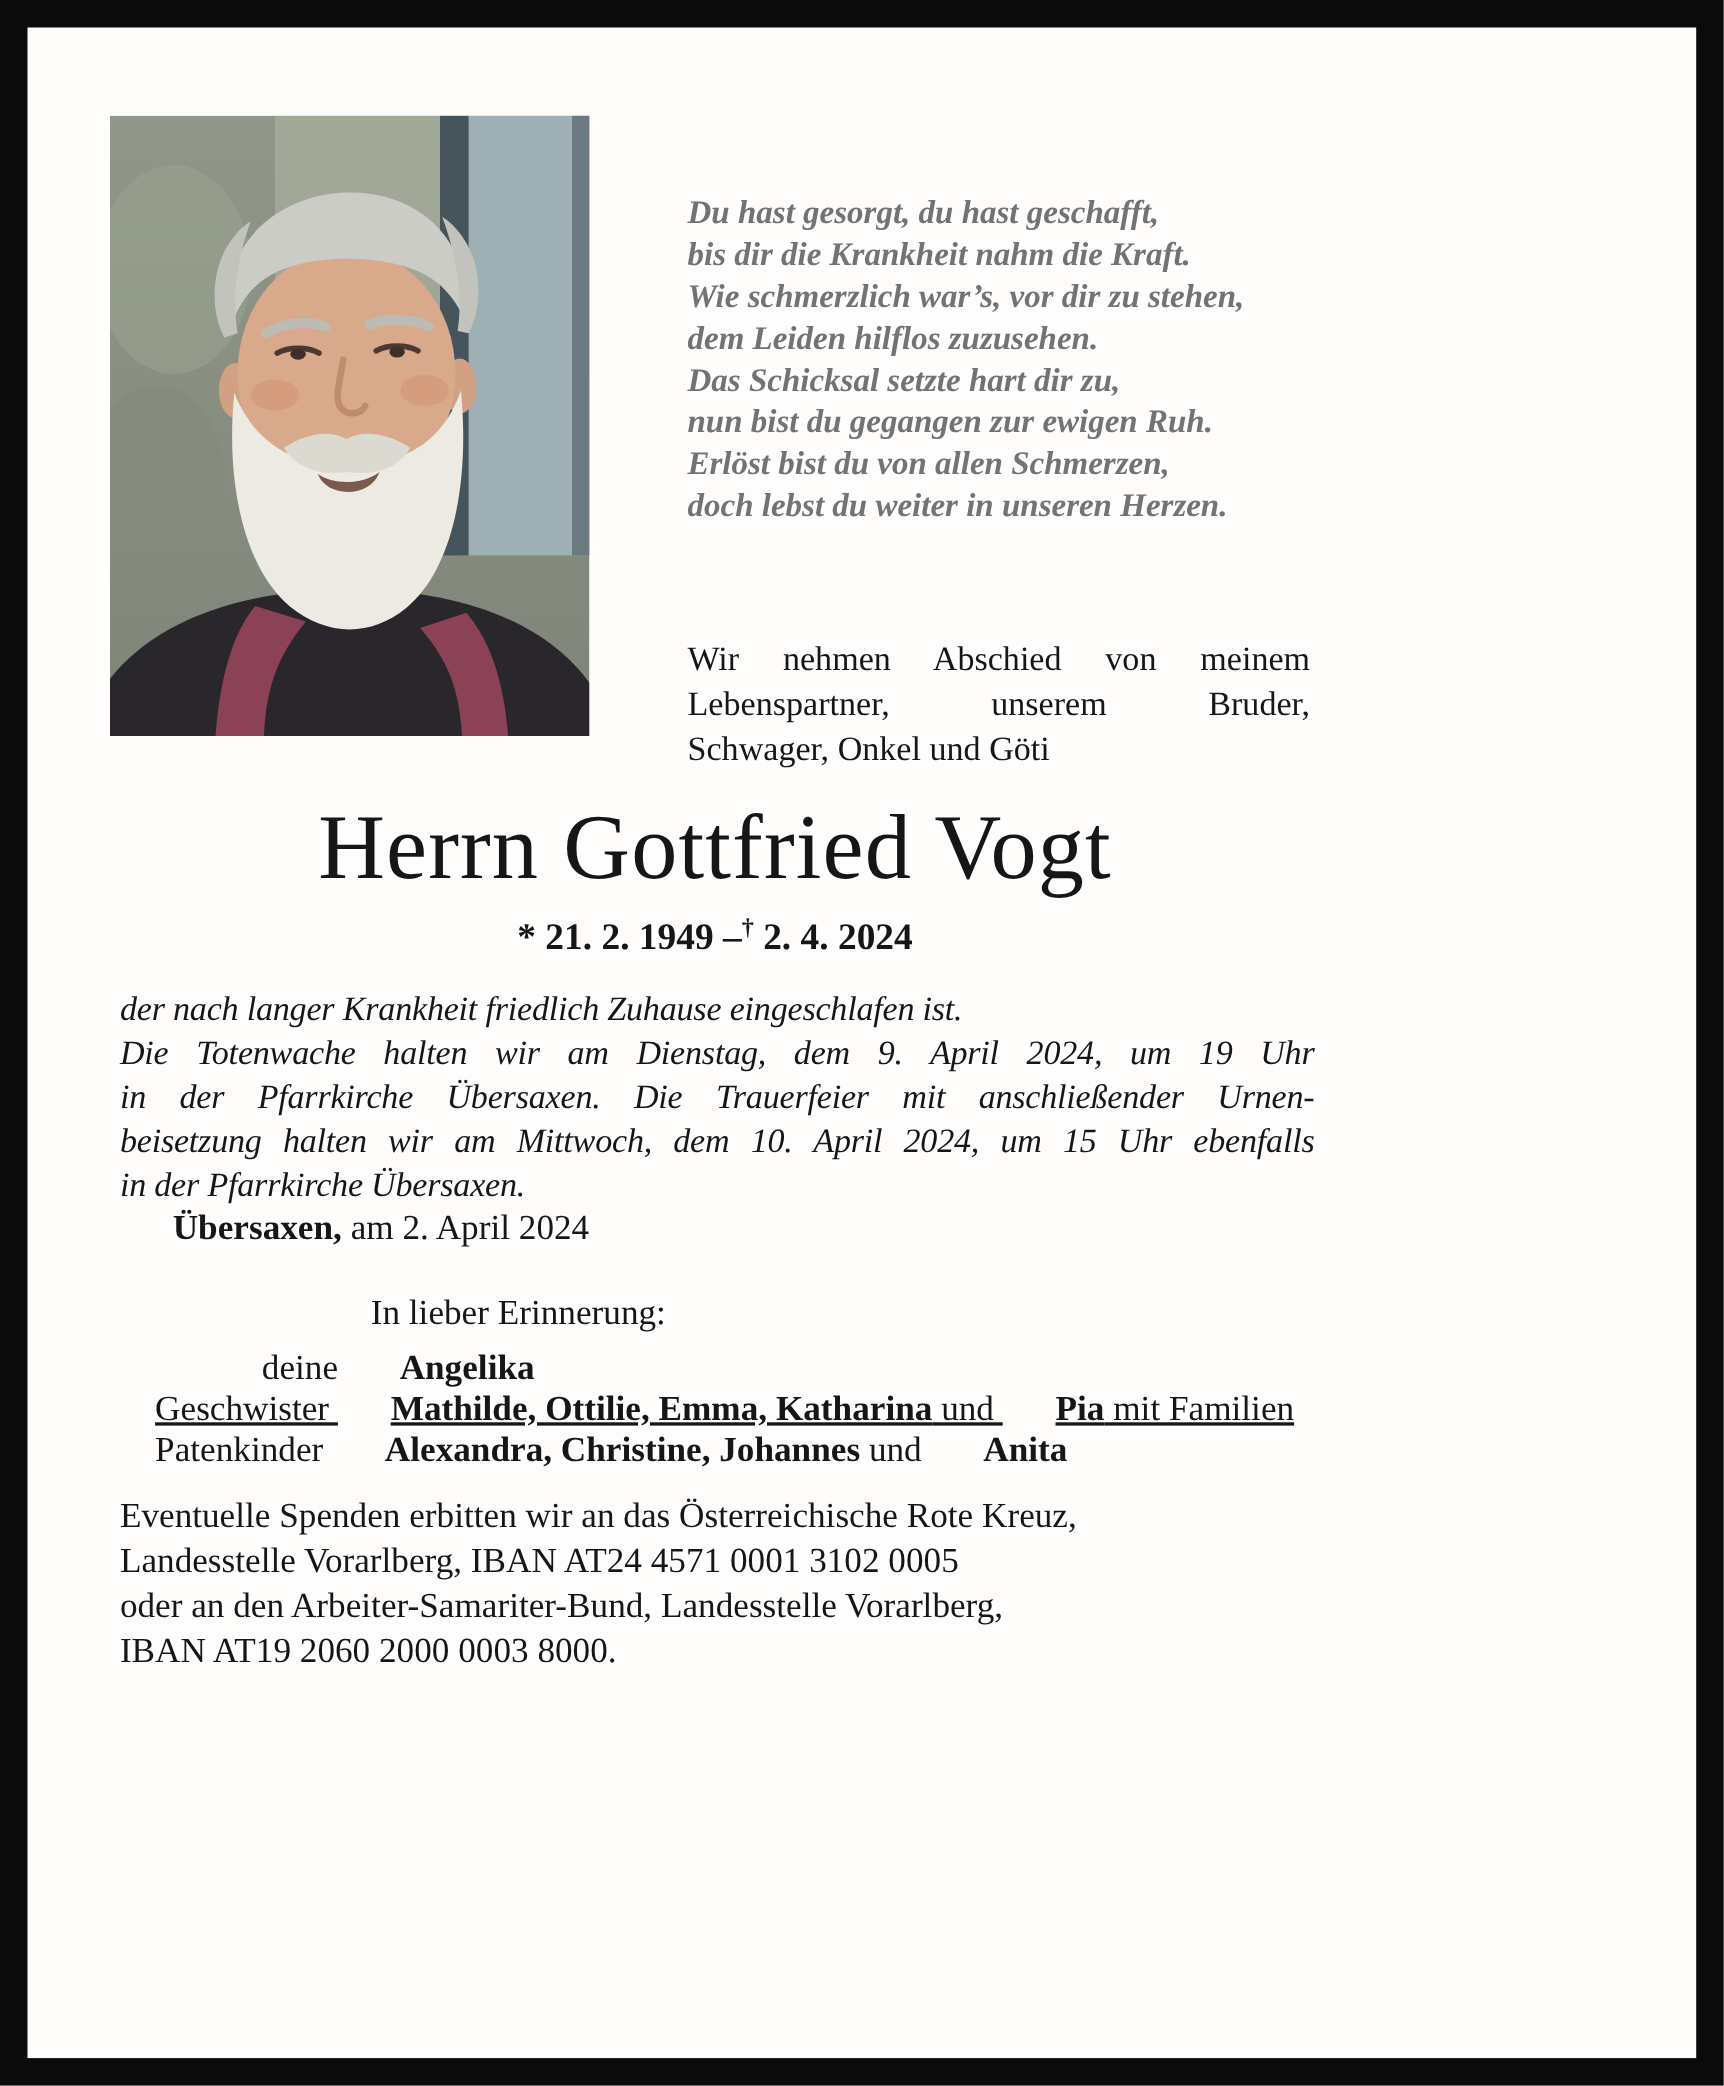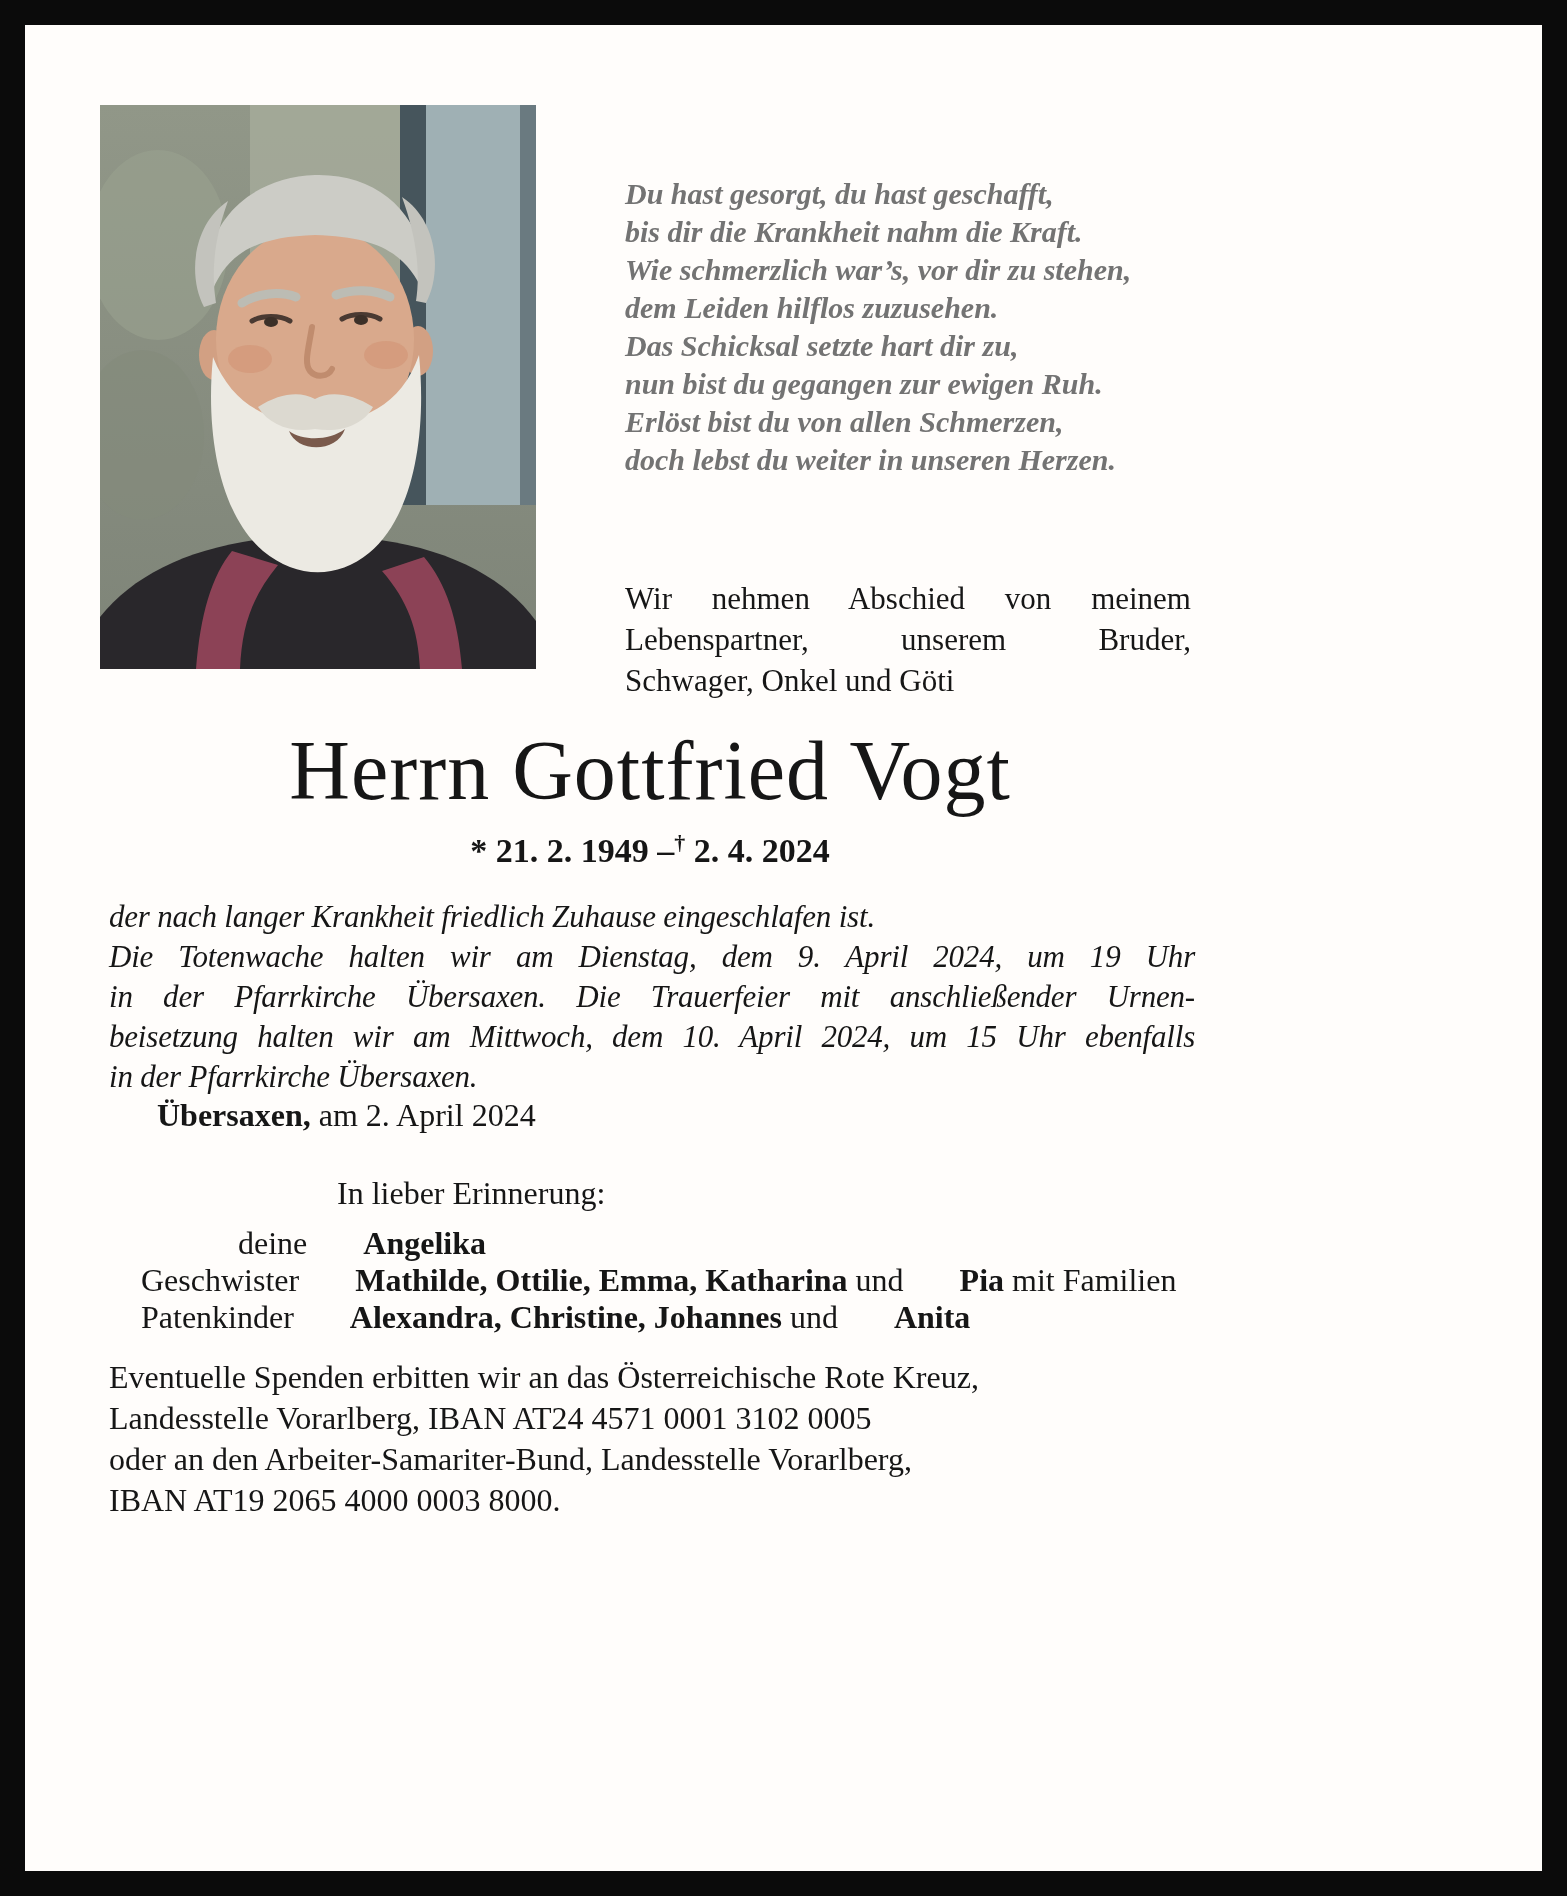--- a/index.html
+++ b/index.html
@@ -53,21 +53,21 @@
   }
 
   .dateline {
     position:absolute; left:84px; top:1072px;
     font-size:32px;
   }
   .b { font-weight:700;margin-left:48px; }
 
   .rem-heading { position:absolute; left:298px; top:1150px; font-size:32px;margin-left:14px; }
   .rem-partner { position:absolute; left:213px; top:1200px; font-size:32px; }
-  .rem-siblings { position:absolute; left:116px; top:1237px; font-size:32px; }
+  .rem-siblings { position:absolute; left:116px; top:1237px; font-size:32px;text-decoration:underline; }
   .rem-godchildren { position:absolute; left:116px; top:1274px; font-size:32px; }
 
   .donation {
     position:absolute; left:84px; top:1332px; width:1090px;
     font-size:32px; line-height:41px;
   }
 </style>
 </head>
 <body>
 
@@ -160,16 +160,16 @@
   </div>
 
   <div class="rem-godchildren">
     <span>Patenkinder </span><span class="b">Alexandra, Christine, Johannes</span><span> und </span><span class="b">Anita</span>
   </div>
 
   <div class="donation">
     <div>Eventuelle Spenden erbitten wir an das Österreichische Rote Kreuz,</div>
     <div>Landesstelle Vorarlberg, IBAN AT24 4571 0001 3102 0005</div>
     <div>oder an den Arbeiter-Samariter-Bund, Landesstelle Vorarlberg,</div>
-    <div>IBAN AT19 2065 4000 0003 8000.</div>
+    <div>IBAN AT19 2060 2000 0003 8000.</div>
   </div>
 
 </div>
 
 </body></html>

